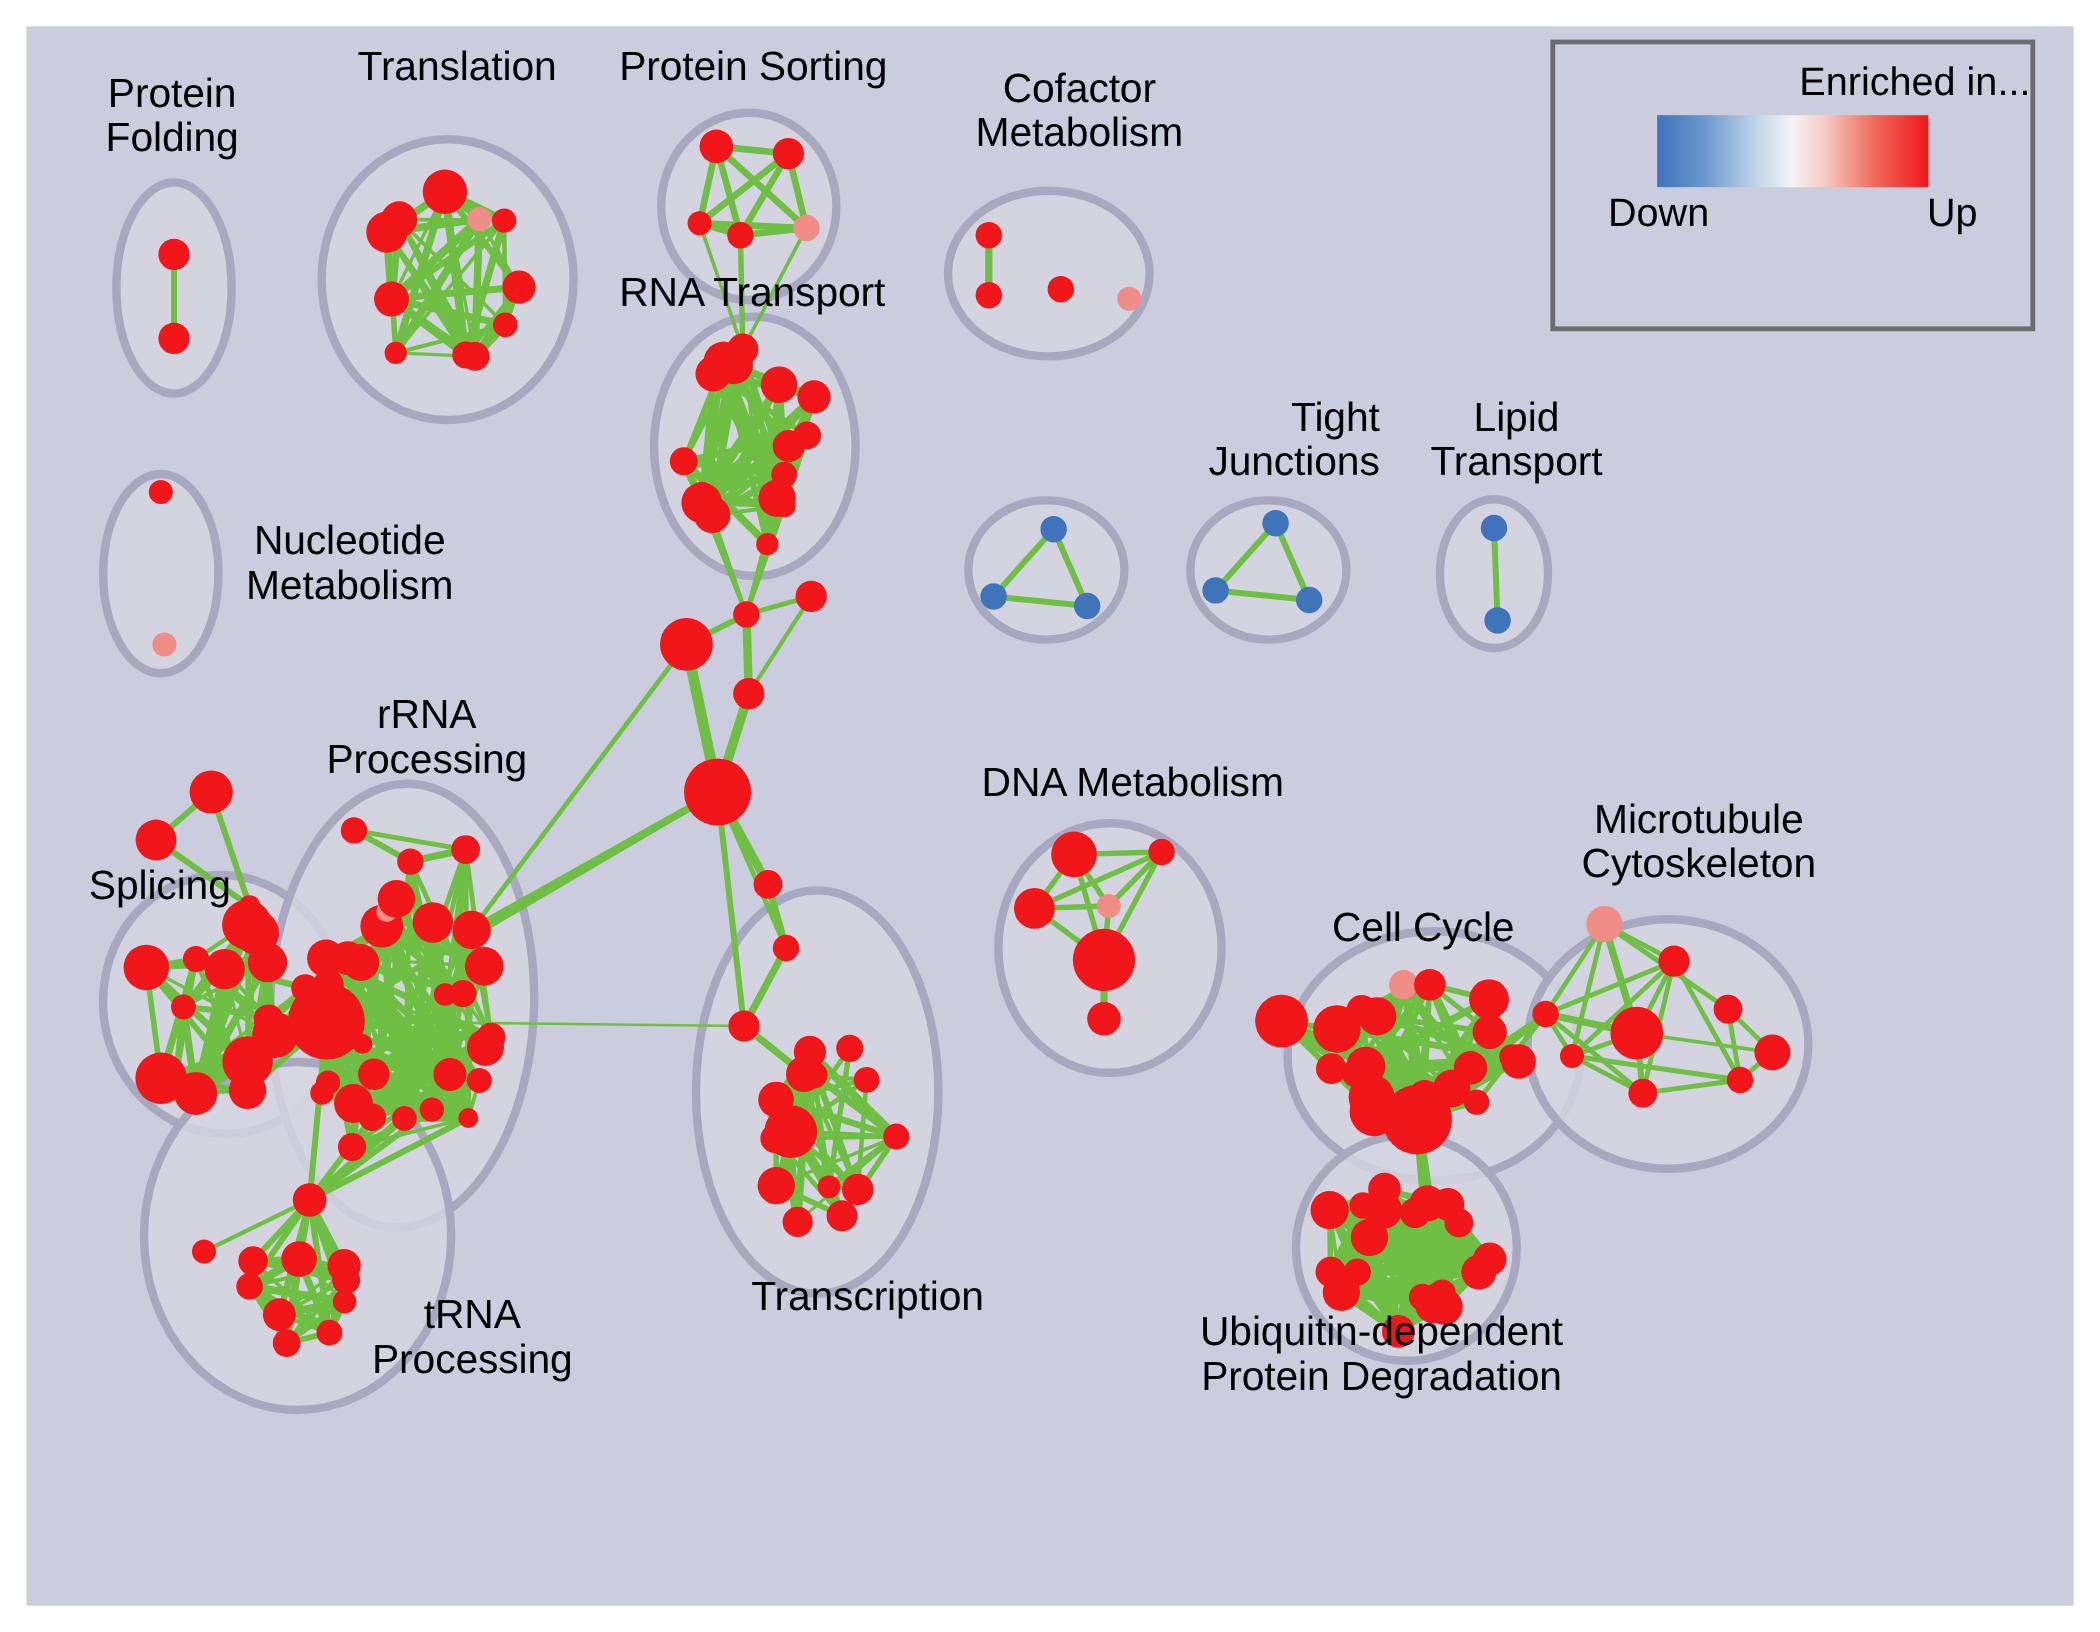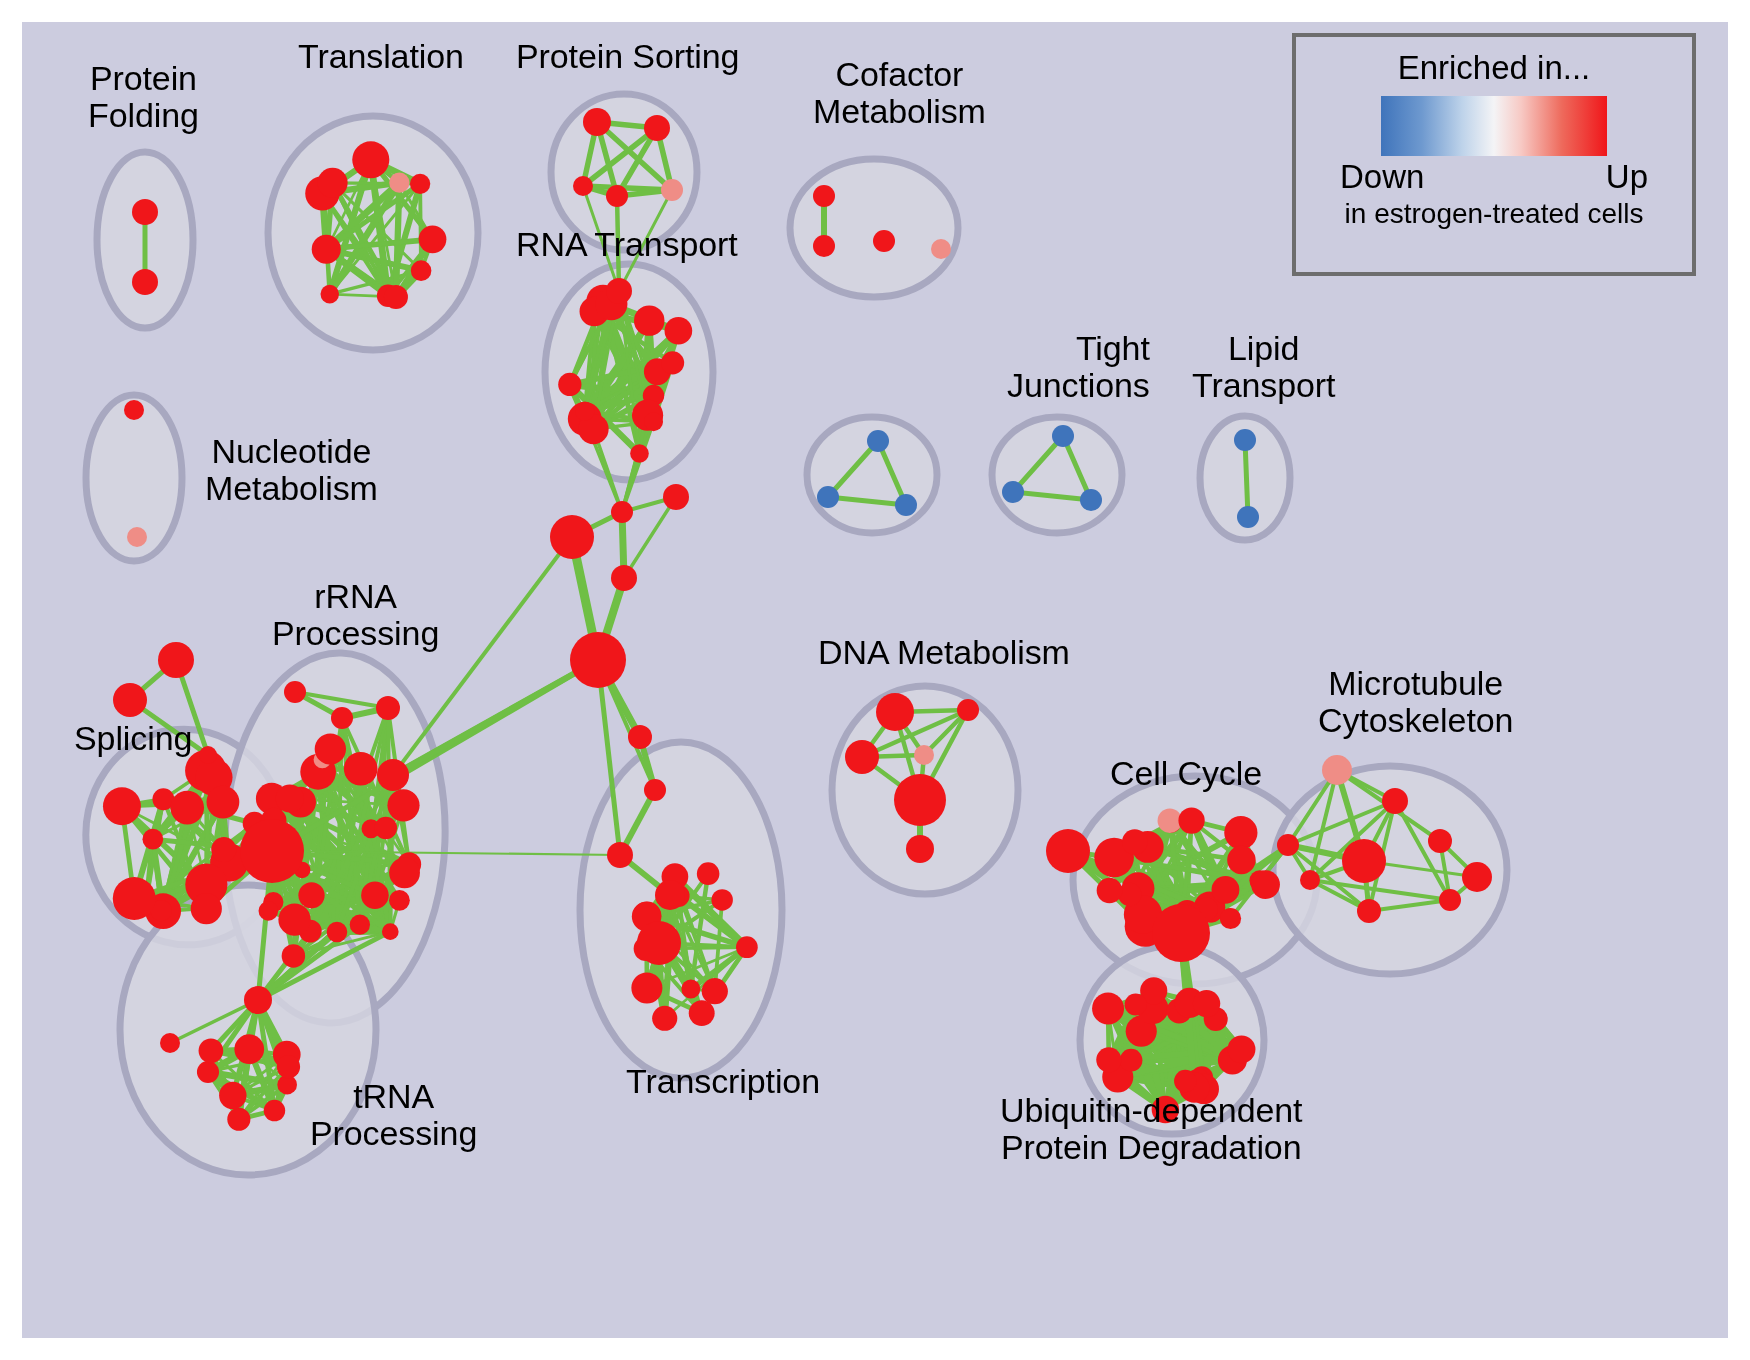--- a/index.html
+++ b/index.html
@@ -2,21 +2,21 @@
 <html><head>
 <meta charset="utf-8">
 <style>
   html,body{margin:0;padding:0;background:#ffffff;}
   body{font-family:"Liberation Sans",sans-serif;}
   #canvas{position:relative;width:1750px;height:1360px;background:#ffffff;overflow:hidden;}
   #plot{position:absolute;left:22px;top:22px;width:1706px;height:1316px;background:#ccccdf;}
   svg.net{position:absolute;left:0;top:0;width:1750px;height:1360px;overflow:visible;}
   .clabel{position:absolute;color:#000;font-size:34px;line-height:1.08;text-align:center;white-space:pre-line;letter-spacing:-0.1px;}
   #legend{position:absolute;left:1292px;top:33px;width:404px;height:243px;background:#ccccdf;border:4px solid #6d6d6d;box-sizing:border-box;}
-  #legend .ltitle{text-align:center;font-size:33px;color:#000;margin-top:12px;}
+  #legend .ltitle{text-align:right;font-size:33px;color:#000;margin-top:12px;}
   #grad{margin:9px auto 0;width:226px;height:60px;
         background:linear-gradient(to right,#3f74bb 0%,#6e99cf 18%,#bed3ea 36%,#f4f4f6 50%,#f7c9c4 62%,#ee6a5c 80%,#f0161a 100%);}
   .ends{display:flex;justify-content:space-between;padding:0 44px;margin-top:2px;font-size:33px;}
   .sub{text-align:center;font-size:28px;line-height:1.12;margin-top:2px;}
 </style>
 </head>
 <body>
 
 <div id="canvas">
   <div id="plot"></div>
@@ -1081,15 +1081,14 @@
   <div class="clabel" style="left: 1000px; top: 1092px;">Ubiquitin-dependent
 Protein Degradation</div>
 
   <div id="legend">
     <div class="ltitle">Enriched in...</div>
     <div id="grad"></div>
     <div class="ends">
       <span>Down</span>
       <span>Up</span>
     </div>
-    <div class="sub">in estrogen-treated cells</div>
   </div>
 </div>
 
 </body></html>

